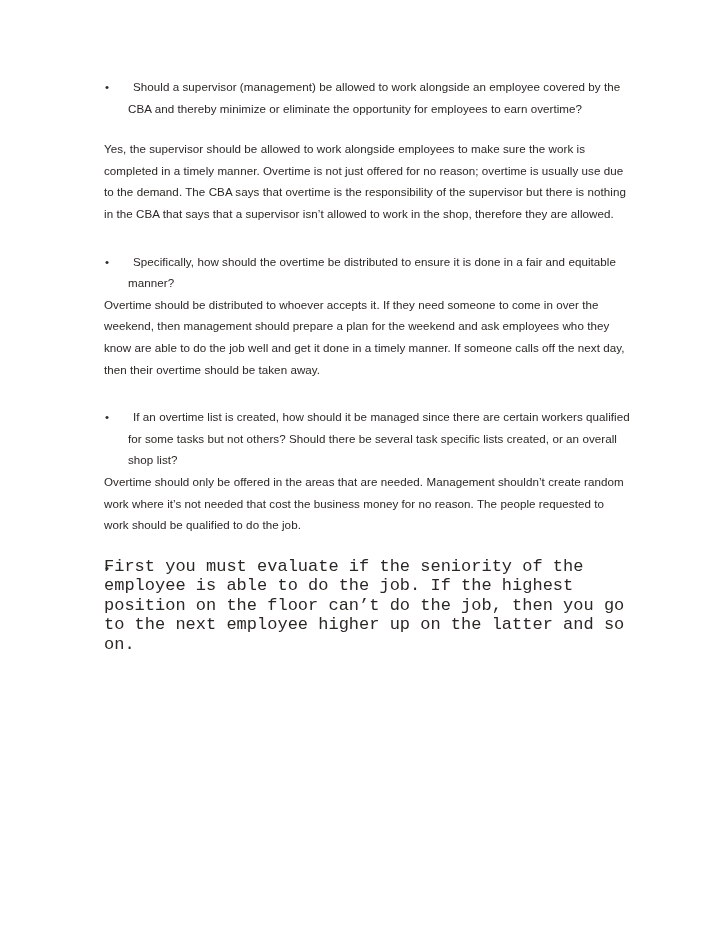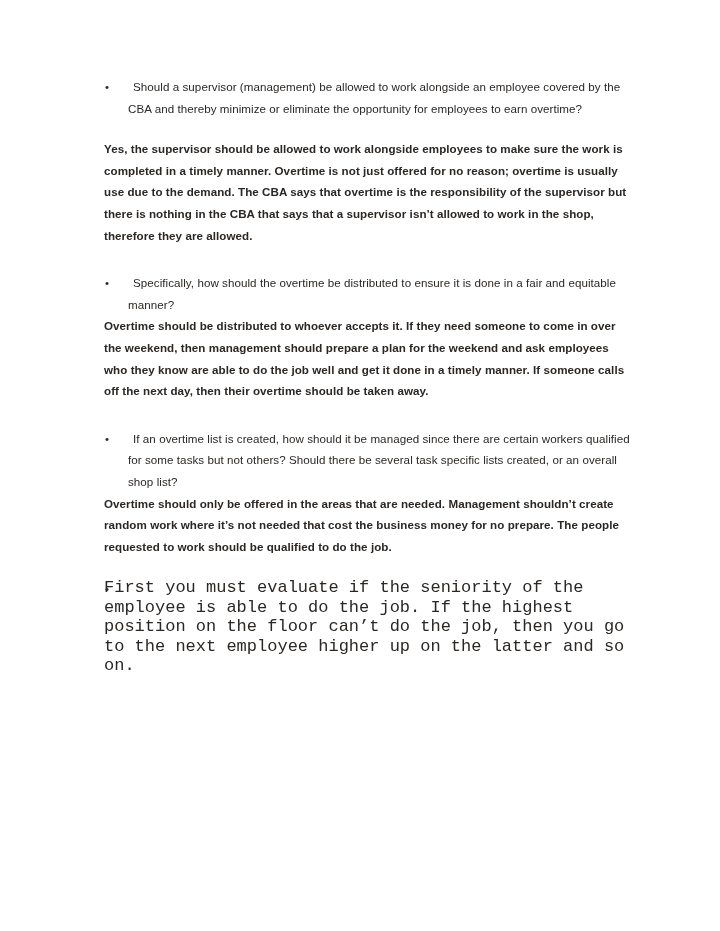--- a/index.html
+++ b/index.html
@@ -65,21 +65,20 @@
     text-indent: 0;
   }
 
   
   .answer {
     font-size: 11.6px;
     line-height: 21.6px;
     letter-spacing: 0.005em;
     color: #2b2724;
     margin: 0;
-    font-weight: bold;
   }
 
   
   .answer-serif {
     font-family: Liberation Mono, monospace;
     font-size: 17px;
     line-height: 19.5px;
     color: #2b2724;
     margin: 0;
   }
@@ -116,21 +115,21 @@
 
     <p class="answer block">Overtime should be distributed to whoever accepts it. If they need someone to come in over the weekend, then management should prepare a plan for the weekend and ask employees who they know are able to do the job well and get it done in a timely manner. If someone calls off the next day, then their overtime should be taken away.</p>
 
     <div class="sp-after-a2"></div>
 
     <div class="qitem block">
       <span class="bullet">•</span>
       <span class="qtext">If an overtime list is created, how should it be managed since there are certain workers qualified for some tasks but not others? Should there be several task specific lists created, or an overall shop list?</span>
     </div>
 
-    <p class="answer block">Overtime should only be offered in the areas that are needed. Management shouldn’t create random work where it’s not needed that cost the business money for no prepare. The people requested to work should be qualified to do the job.</p>
+    <p class="answer block">Overtime should only be offered in the areas that are needed. Management shouldn’t create random work where it’s not needed that cost the business money for no reason. The people requested to work should be qualified to do the job.</p>
 
     <div class="sp-after-a3"></div>
 
     <div class="qitem wide block">
       <span class="bullet">•</span>
     </div>
 
     <p class="answer-serif block"> First you must evaluate if the seniority of the employee is able to do the job. If the highest position on the floor can’t do the job, then you go to the next employee higher up on the latter and so on.</p>
 
   </div>

